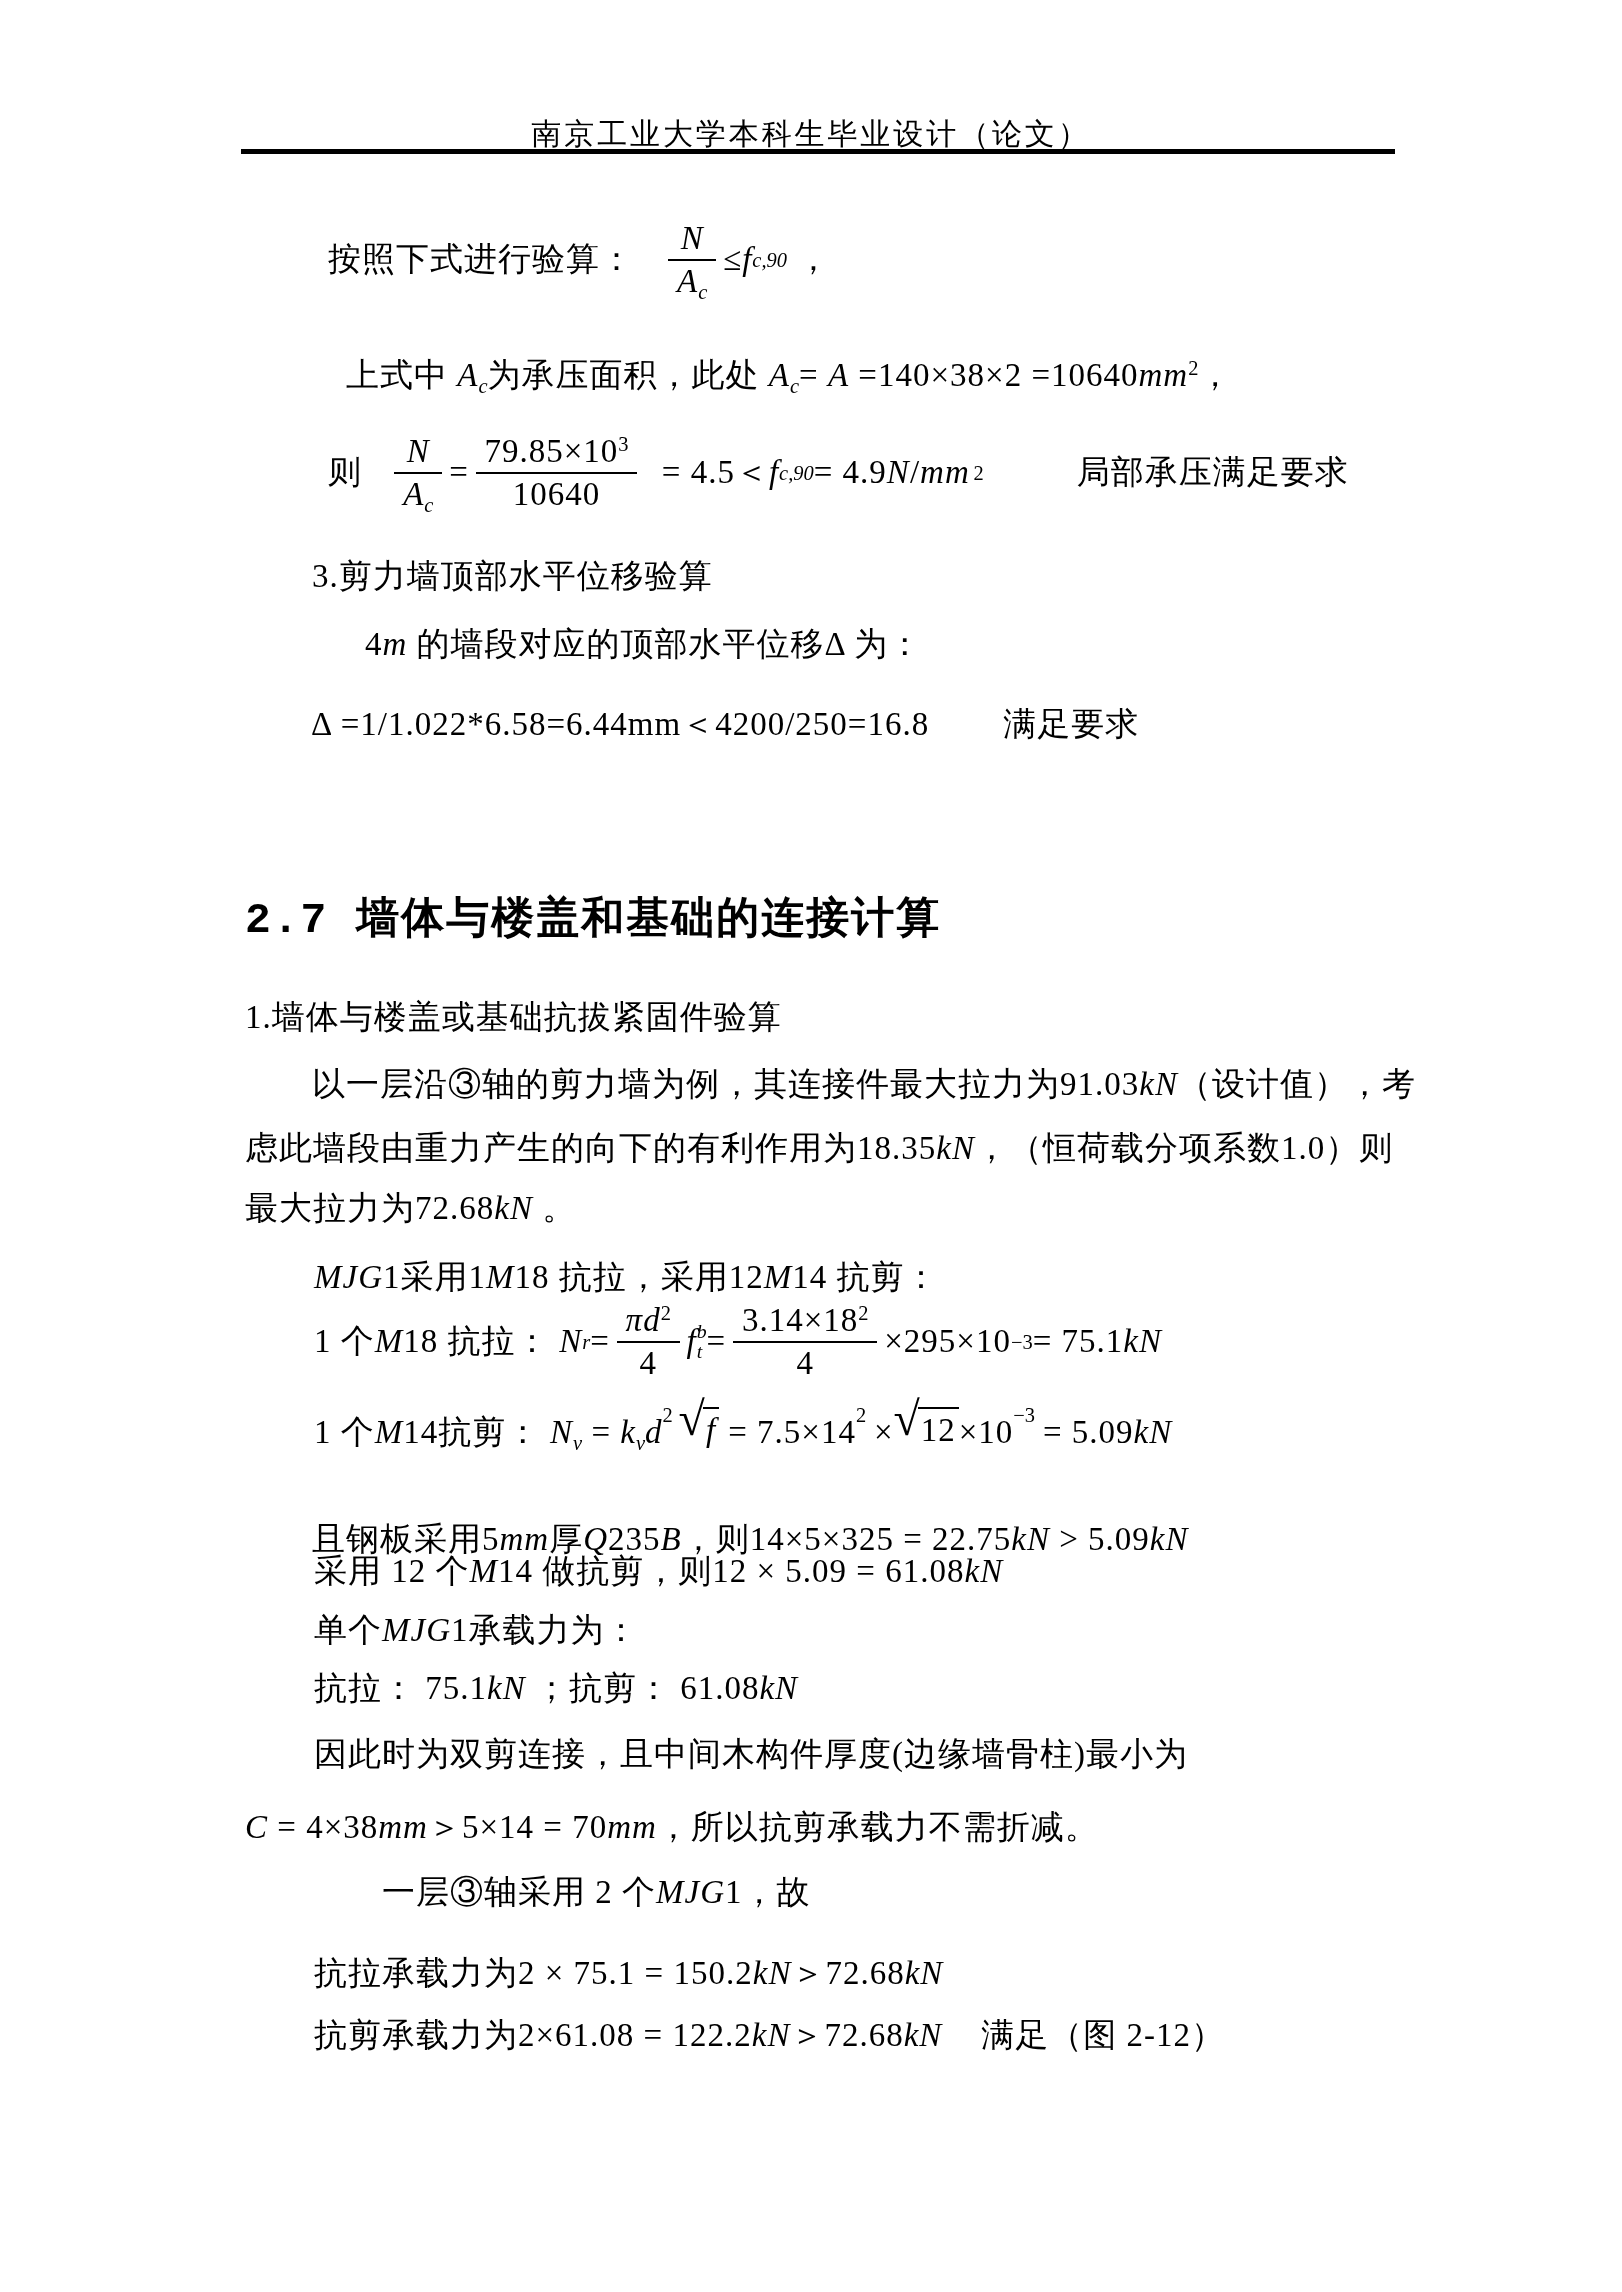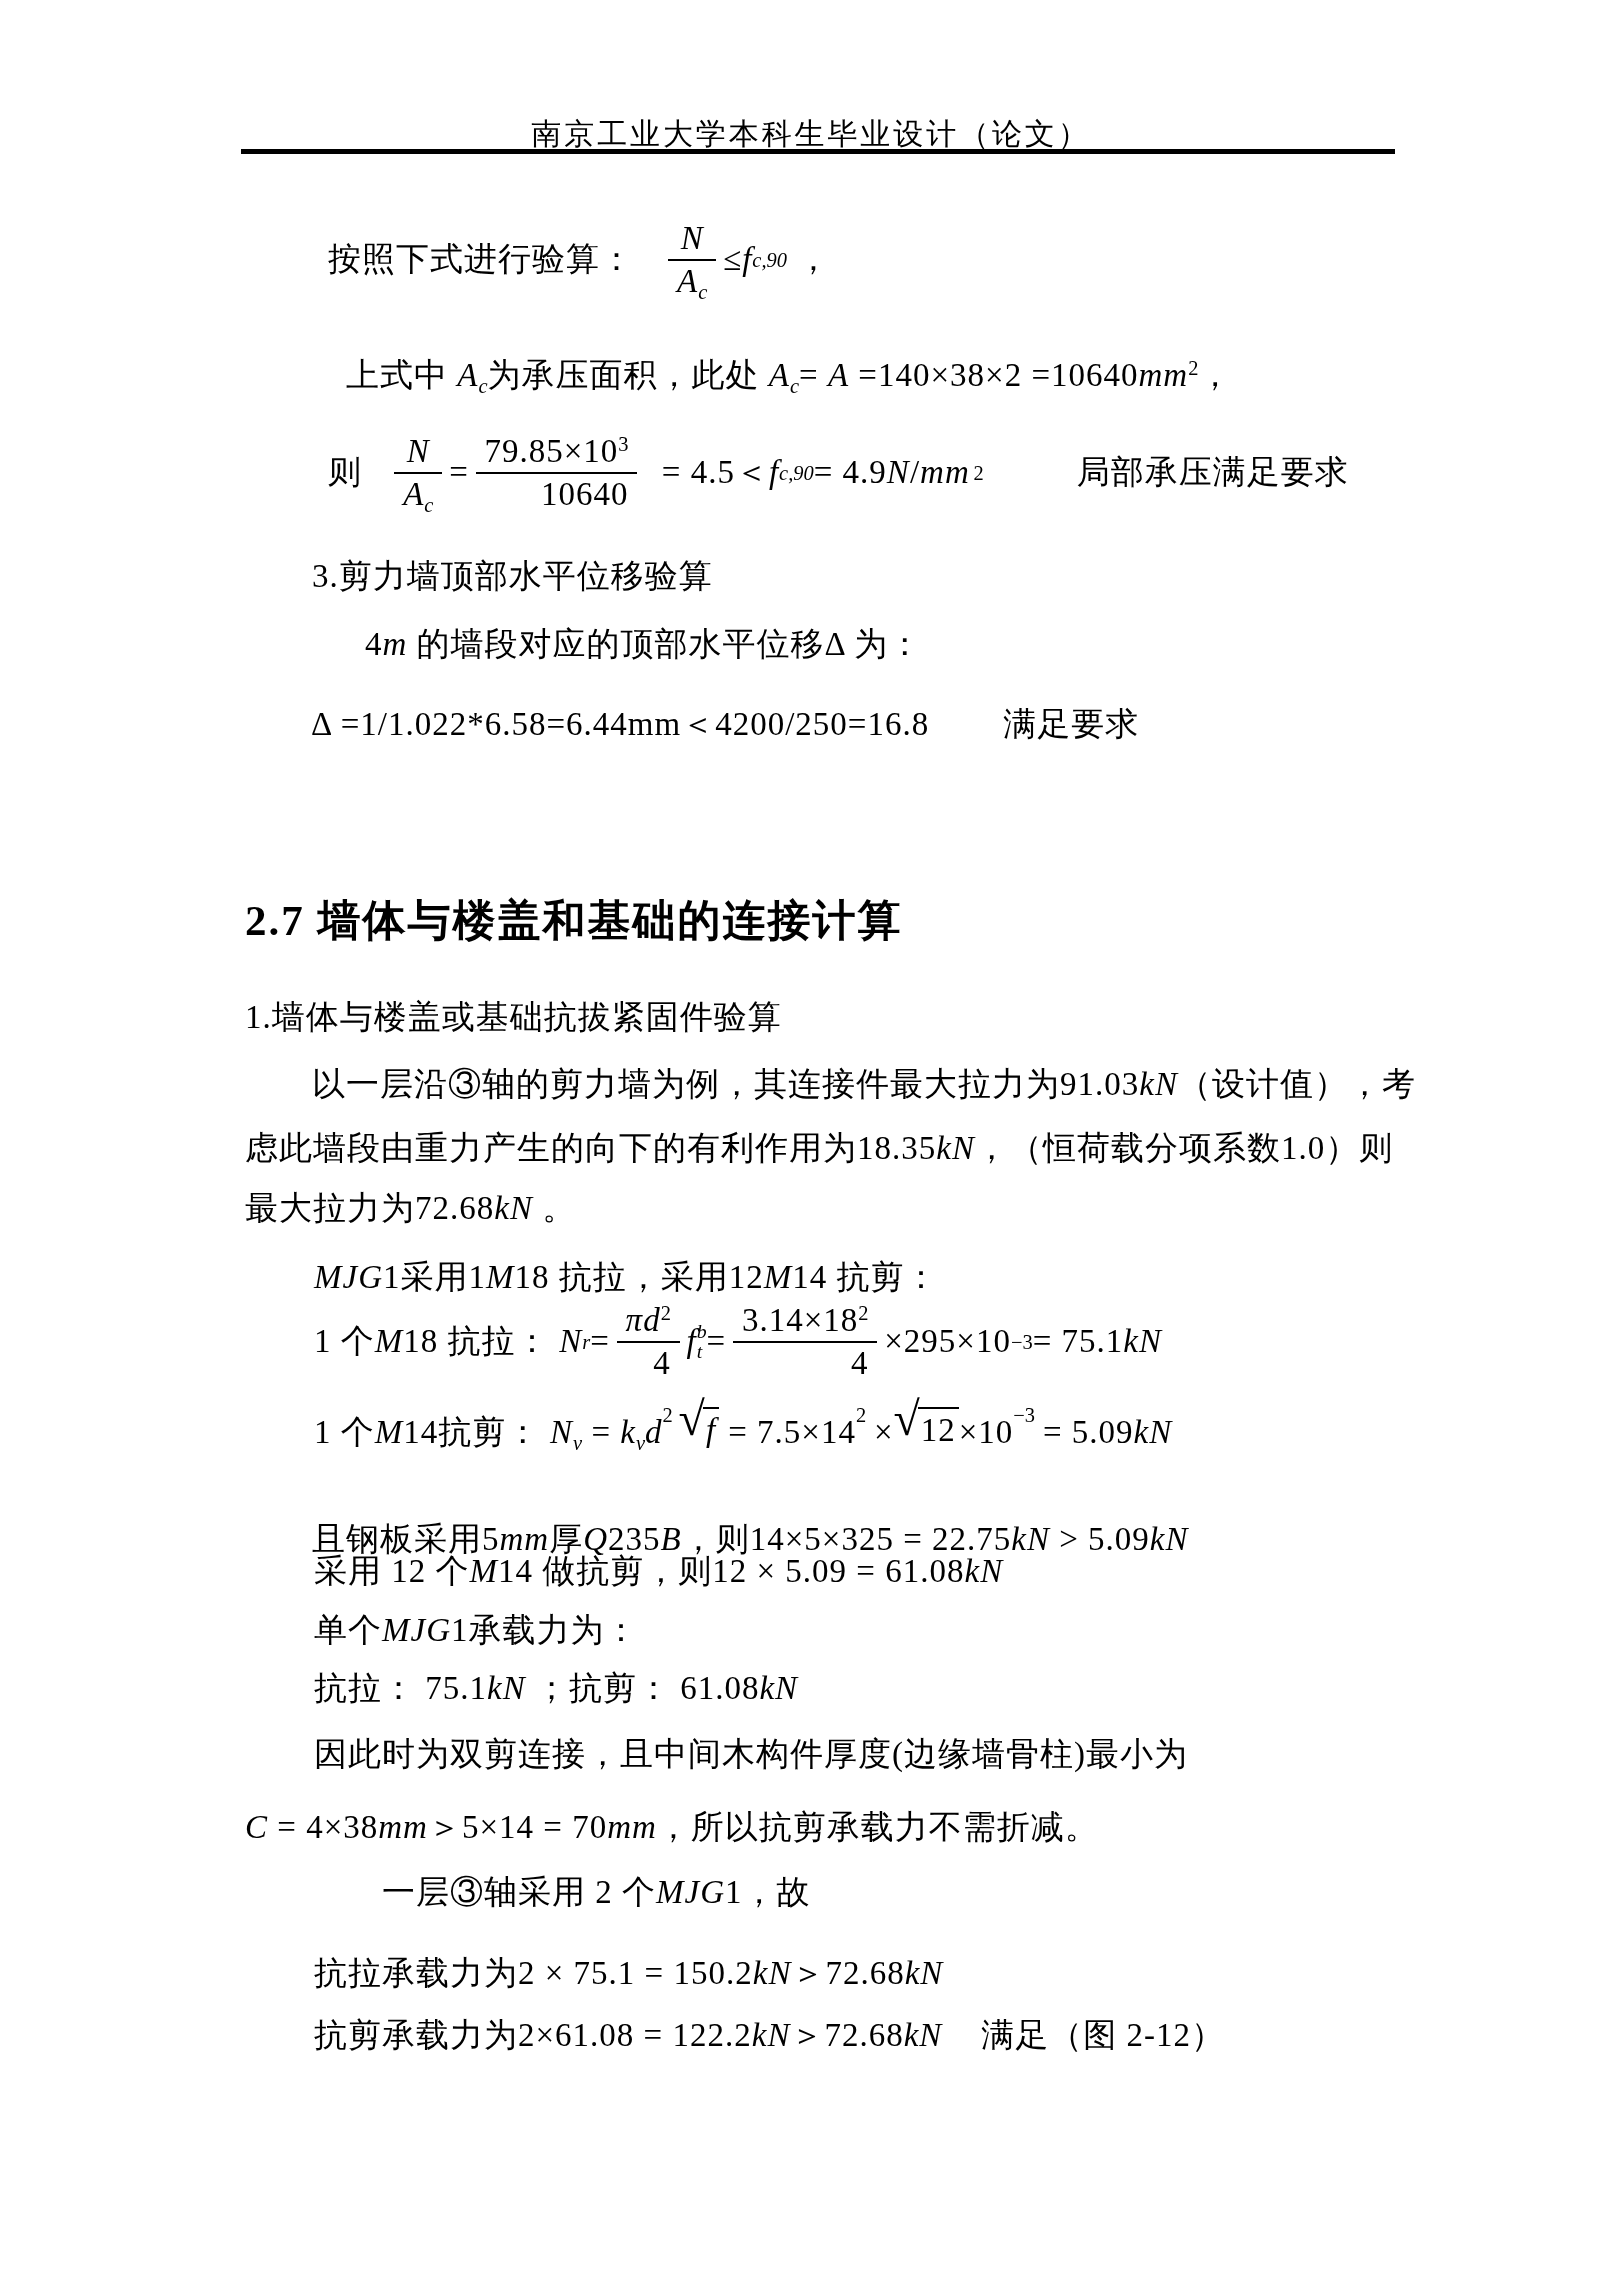--- a/index.html
+++ b/index.html
@@ -16,38 +16,38 @@
   .it{font-style:italic;}
   sup,sub{font-size:0.62em;letter-spacing:0;}
   sup{vertical-align:0.55em;line-height:0;}
   sub{vertical-align:-0.32em;line-height:0;}
   sup.hi{vertical-align:1.05em;}
   .frac{
     display:inline-flex;flex-direction:column;text-align:center;
     vertical-align:middle;margin:0 6.9px;
   }
   .fn{display:block;padding:0 8.8px 2.9px;border-bottom:2.9px solid #000;line-height:1.05;}
-  .fd{display:block;padding:2.9px 8.8px 0;line-height:1.05;text-align:right;}
+  .fd{display:block;padding:2.9px 8.8px 0;line-height:1.05;}
   .sqrt{display:inline-flex;align-items:flex-start;}
   .rad{font-size:1.45em;line-height:0.85;transform:translateY(-7.8px);}
   .vinc{border-top:2.9px solid #000;padding:1px 2.9px 0;margin-left:-2.9px;}
   .stk{
     display:inline-flex;flex-direction:column;font-size:0.6em;line-height:1;
     vertical-align:-0.45em;letter-spacing:0;
   }
   .page-header{
     position:absolute;left:0;right:0;top:114px;text-align:center;
     font-size:30px;letter-spacing:2.9px;
   }
   .header-rule{
     position:absolute;left:241px;top:149px;width:1154px;height:4.9px;background:#000;
   }
   .section-heading{
     font-size:43px;font-weight:bold;letter-spacing:2px;
-    font-family:Liberation Serif, serif;
+    font-family:Liberation Mono, monospace;
   }
   .page-footer{
     position:absolute;left:0;right:0;top:2196px;text-align:center;
     font-size:20.6px;letter-spacing:3.9px;
   }
 </style>
 </head>
 <body>
 
 <div class="page">

